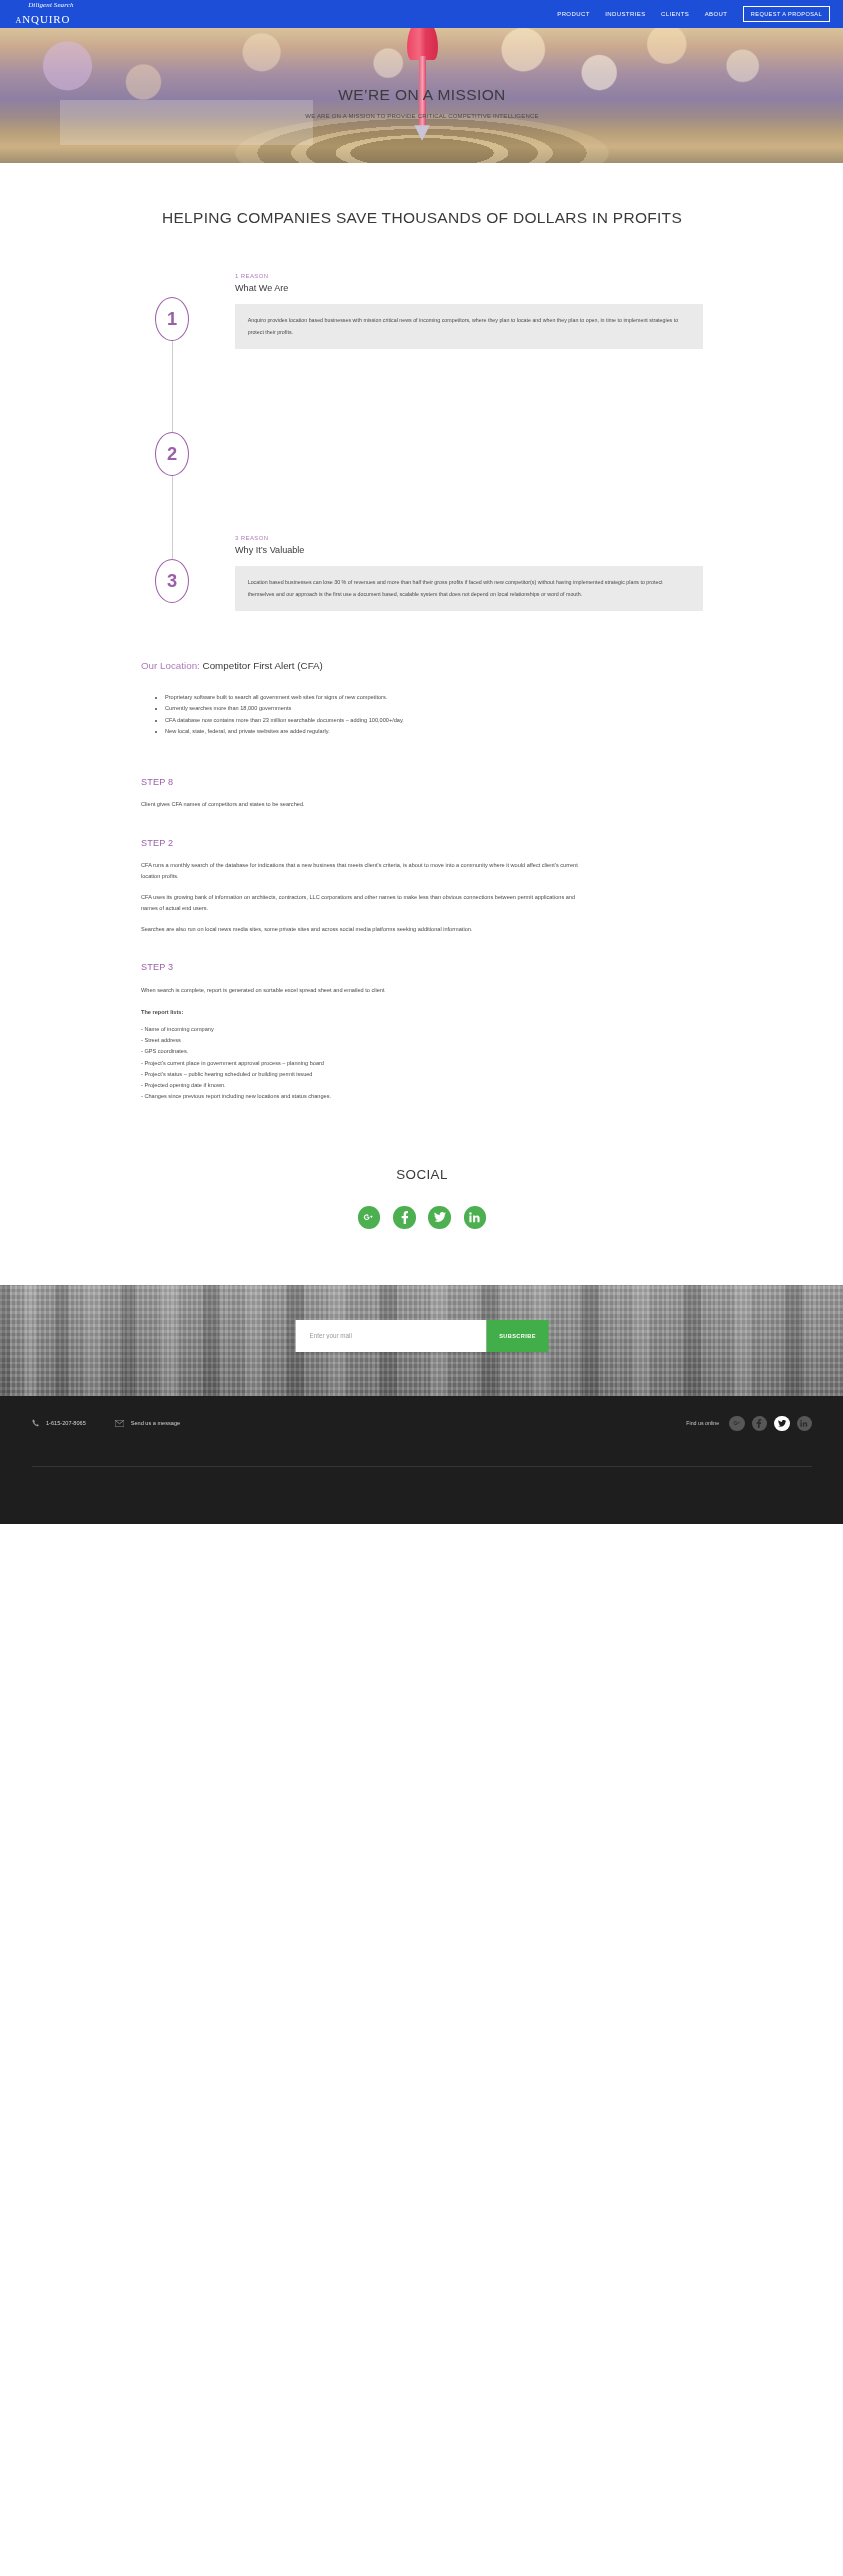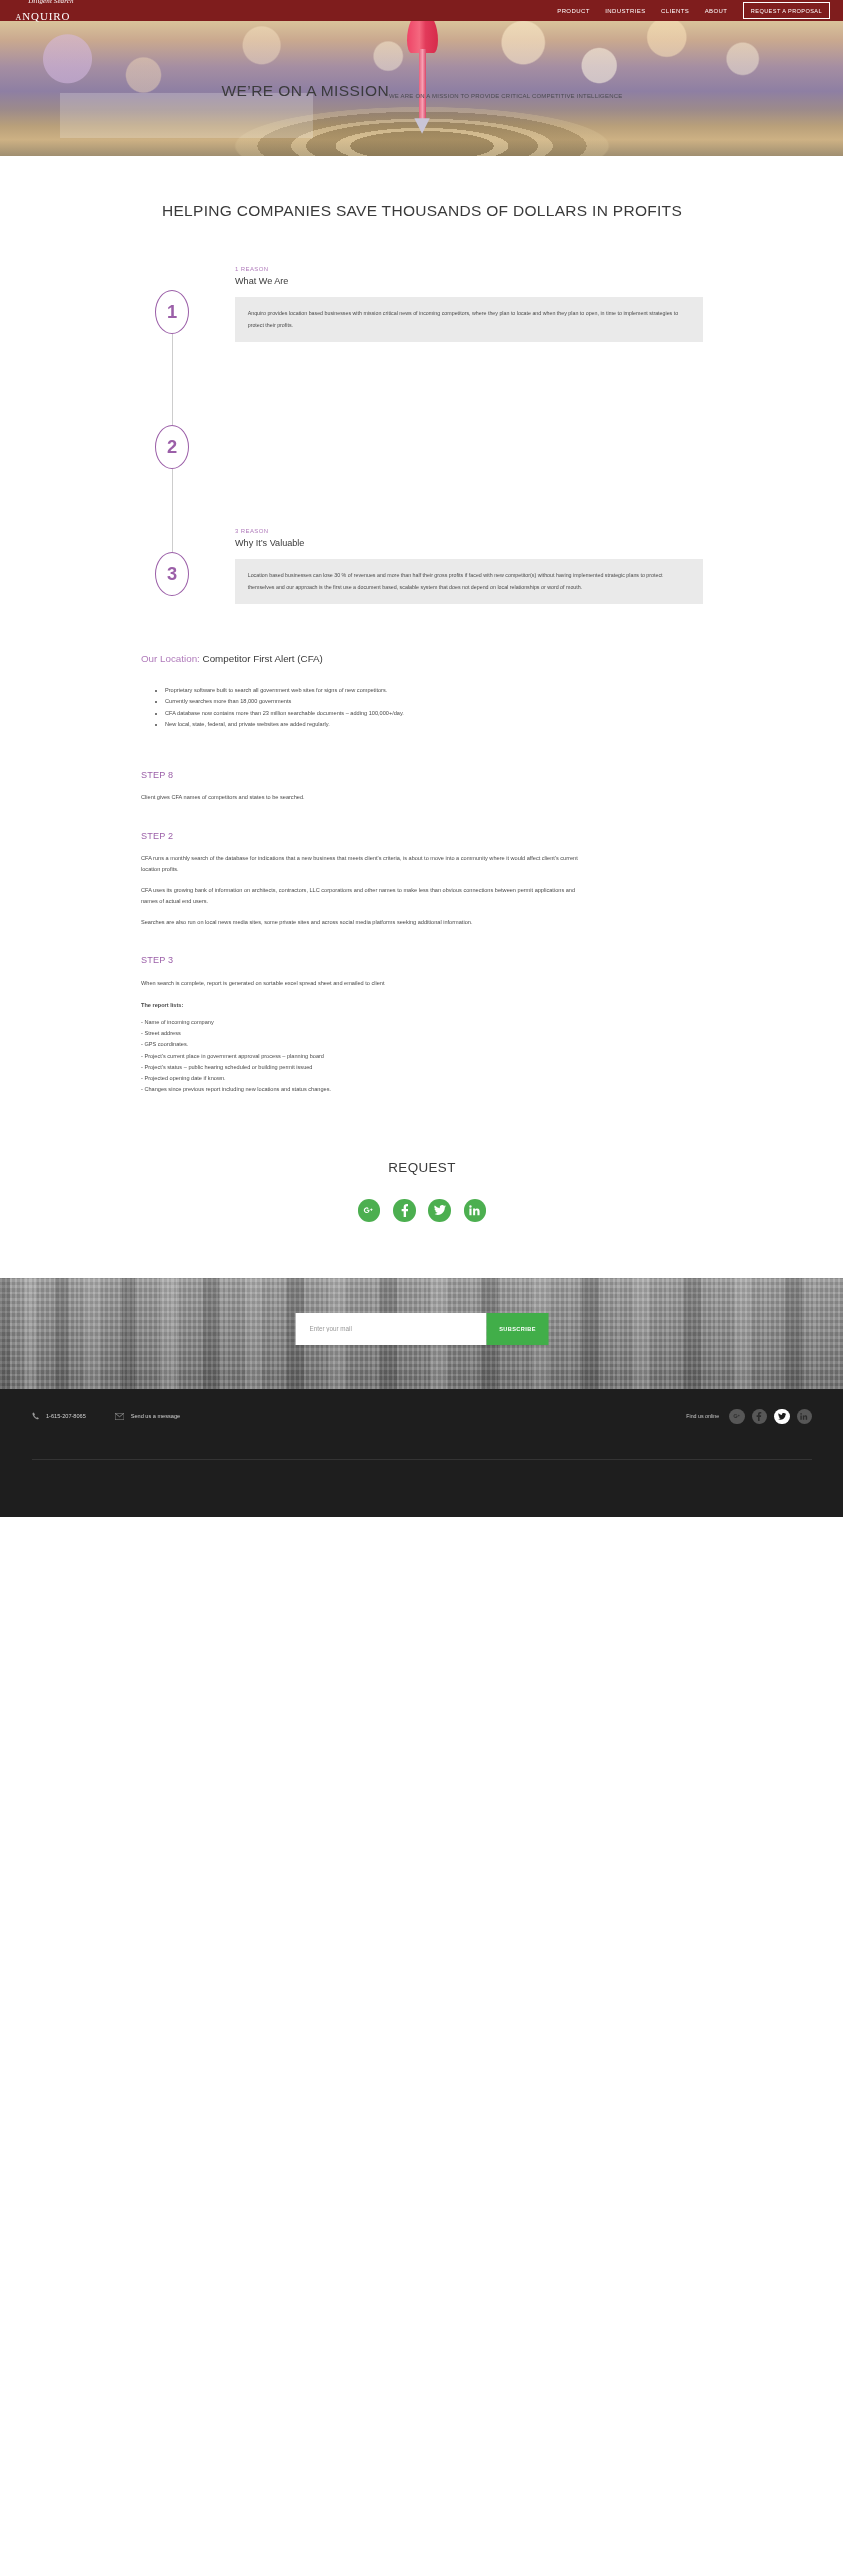--- a/index.html
+++ b/index.html
@@ -9,22 +9,22 @@
     width:844px;
     font-family:"Liberation Sans", sans-serif;
     background:#ffffff;
     color:#333;
     -webkit-font-smoothing:antialiased;
   }
 
   
   .topbar{
     position:relative;
-    height:21px;
-    background:#7f1d1d;
+    height:28px;
+    background:#1d4ed8;
     display:flex;
     align-items:center;
     z-index:20;
   }
   .brand{
     margin-left:15.5px;
     line-height:1;
     color:#fff;
     text-decoration:none;
     display:block;
@@ -123,21 +123,21 @@
     position:absolute;
     left:60px; top:72px;
     width:253px; height:45px;
     background:rgba(255,255,255,.22);
     z-index:3;
   }
   .hero-inner{
     position:absolute; inset:0;
     z-index:4;
     display:flex;
-    flex-direction:row;
+    flex-direction:column;
     align-items:center;
     justify-content:center;
     padding-top:14px;
   }
   .hero-title{
     font-size:15.5px;
     letter-spacing:0.4px;
     color:#3b3b3b;
     font-weight:400;
     margin:0 0 8.4px;
@@ -518,21 +518,21 @@
         <li>- GPS coordinates.</li>
         <li>- Project's current place in government approval process – planning board</li>
         <li>- Project's status – public hearing scheduled or building permit issued</li>
         <li>- Projected opening date if known.</li>
         <li>- Changes since previous report including new locations and status changes.</li>
       </ul>
     </div>
   </div>
 
   <div class="social">
-    <h2>REQUEST</h2>
+    <h2>SOCIAL</h2>
     <div class="social-row">
       <a class="circle" href="#">
         <svg width="12" height="9.1" viewBox="0 0 24 18" fill="#fff" aria-hidden="true">
             <path d="M7.5 7.6v2h3.3c-.2 1.4-1.5 2.5-3.3 2.5a3.6 3.6 0 1 1 2.3-6.4l1.5-1.5A5.7 5.7 0 1 0 7.5 14c3.3 0 5.5-2.3 5.5-5.6 0-.3 0-.6-.1-.8H7.5z"></path>
             <path d="M19 6.6h-1.6V5h-1.5v1.6H14.3v1.5h1.6v1.6h1.5V8.1H19z"></path>
           </svg>
       </a>
       <a class="circle" href="#">
         <svg width="7.7" height="13.4" viewBox="0 0 10 18" fill="#fff" aria-hidden="true">
             <path d="M6.6 18V9.8h2.7l.4-3.2H6.6V4.6c0-.9.3-1.6 1.6-1.6h1.7V.1C9.6.1 8.6 0 7.5 0 5.1 0 3.4 1.5 3.4 4.2v2.4H.7v3.2h2.7V18z"></path>

